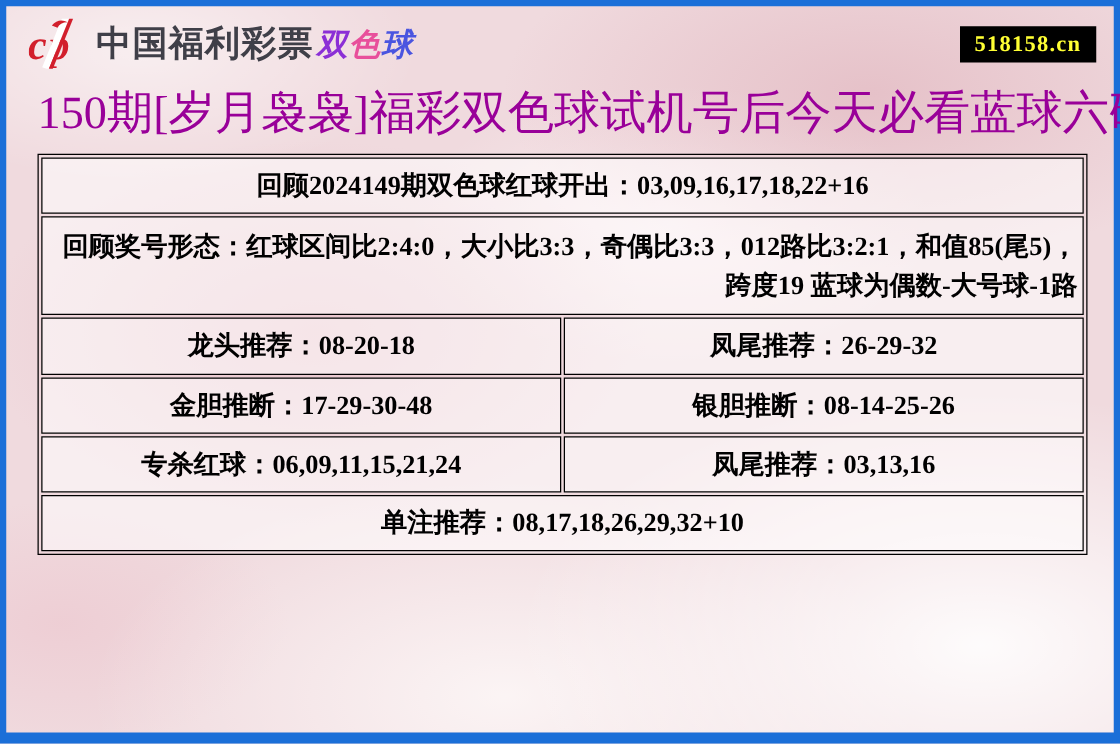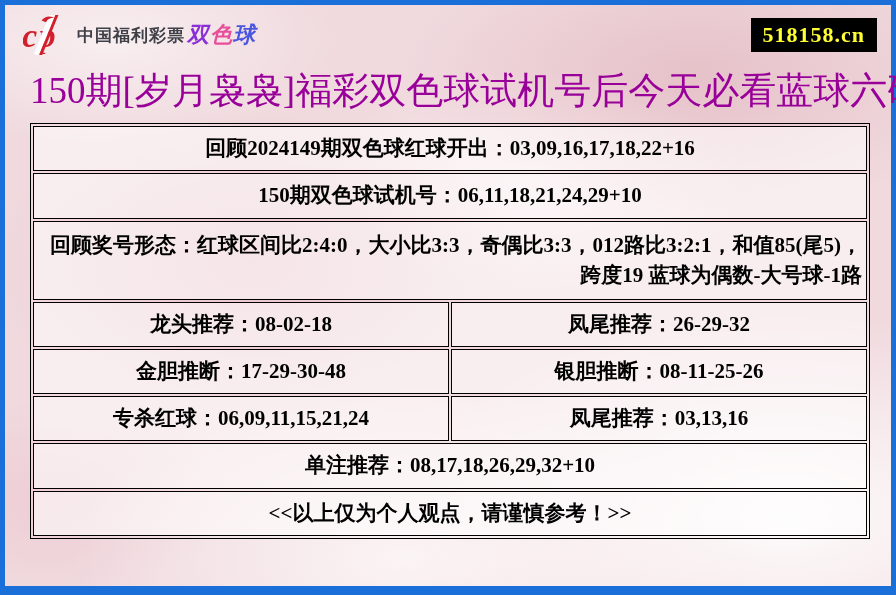--- a/index.html
+++ b/index.html
@@ -27,32 +27,32 @@
   
   .header {
     display: flex; align-items: center;
     height: 52px;
     padding: 4px 14px 0 18px;
   }
   .brand { display: flex; align-items: center; }
   .logo-svg { width: 46px; height: 40px; margin-right: 8px; }
   .brand-name {
     font-family: Liberation Sans, sans-serif;
-    font-size: 17px; font-weight: bold; color: #3f3f48;
+    font-size: 28px; font-weight: bold; color: #3f3f48;
     letter-spacing: 1px;
   }
   .brand-product {
     font-family: "Liberation Sans", "DejaVu Sans", sans-serif;
-    font-size: 22px; font-weight: bold; font-style: italic;
+    font-size: 25px; font-weight: bold; font-style: italic;
     letter-spacing: 1px; margin-left: 2px;
   }
   .spacer { flex: 1; }
   .site-badge {
     background: #000000; color: #ffff33;
-    font-size: 22px; font-weight: bold;
+    font-size: 18px; font-weight: bold;
     padding: 4px 12px; letter-spacing: 1px;
   }
   
   .title {
     margin: 6px 0 8px 25px;
     width: 845px;
     font-size: 37px; font-weight: normal;
     color: #990099;
     letter-spacing: 0px;
     white-space: nowrap;
@@ -108,39 +108,33 @@
   </div>
 
   <h1 class="title">150期[岁月袅袅]福彩双色球试机号后今天必看蓝球六码</h1>
 
   <table class="info-table">
     <tbody>
       <tr>
         <td colspan="2">回顾2024149期双色球红球开出：03,09,16,17,18,22+16</td>
       </tr>
       <tr>
-        <td colspan="2">150期双色球试机号：06,11,18,21,24,29+10</td>
-      </tr>
-      <tr>
         <td colspan="2" class="align-left">回顾奖号形态：红球区间比2:4:0，大小比3:3，奇偶比3:3，012路比3:2:1，和值85(尾5)，跨度19  蓝球为偶数-大号球-1路</td>
       </tr>
       <tr>
-        <td>龙头推荐：08-02-18</td>
+        <td>龙头推荐：08-20-18</td>
         <td>凤尾推荐：26-29-32</td>
       </tr>
       <tr>
         <td>金胆推断：17-29-30-48</td>
-        <td>银胆推断：08-11-25-26</td>
+        <td>银胆推断：08-14-25-26</td>
       </tr>
       <tr>
         <td>专杀红球：06,09,11,15,21,24</td>
         <td>凤尾推荐：03,13,16</td>
       </tr>
       <tr>
         <td colspan="2">单注推荐：08,17,18,26,29,32+10</td>
       </tr>
-      <tr>
-        <td colspan="2">&lt;&lt;以上仅为个人观点，请谨慎参考！&gt;&gt;</td>
-      </tr>
     </tbody>
   </table>
 
 </div>
 
 </body></html>

